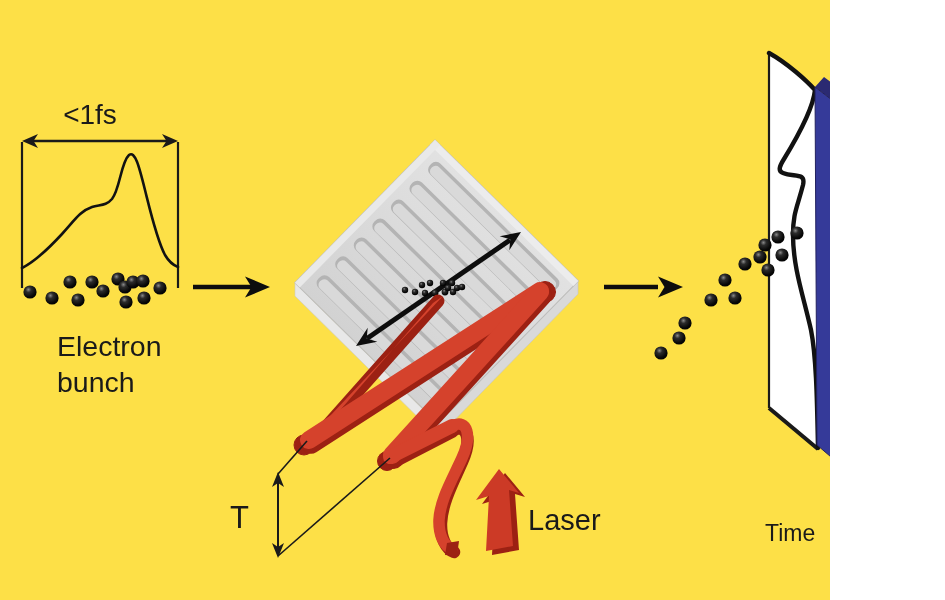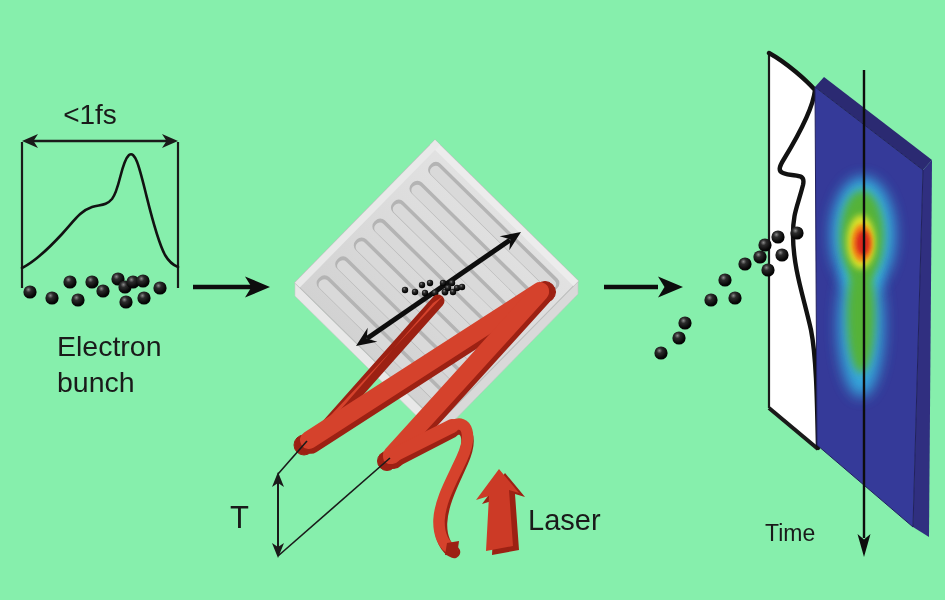--- a/index.html
+++ b/index.html
@@ -1,16 +1,16 @@
 <!DOCTYPE html>
 <html><head>
 <meta charset="utf-8">
 <style>
   html,body{margin:0;padding:0;background:#ffffff;}
-  .stage{position:relative;width:945px;height:600px;background:#86efac;overflow:hidden;
+  .stage{position:relative;width:830px;height:600px;background:#fde047;overflow:hidden;
          font-family:"Liberation Sans", sans-serif;}
   svg{display:block}
   text{fill:#1a1a1a;font-family:"Liberation Sans", sans-serif;}
 </style>
 </head>
 <body>
 
 <div class="stage">
 <svg width="945" height="600" viewBox="0 0 945 600">
   <defs>

